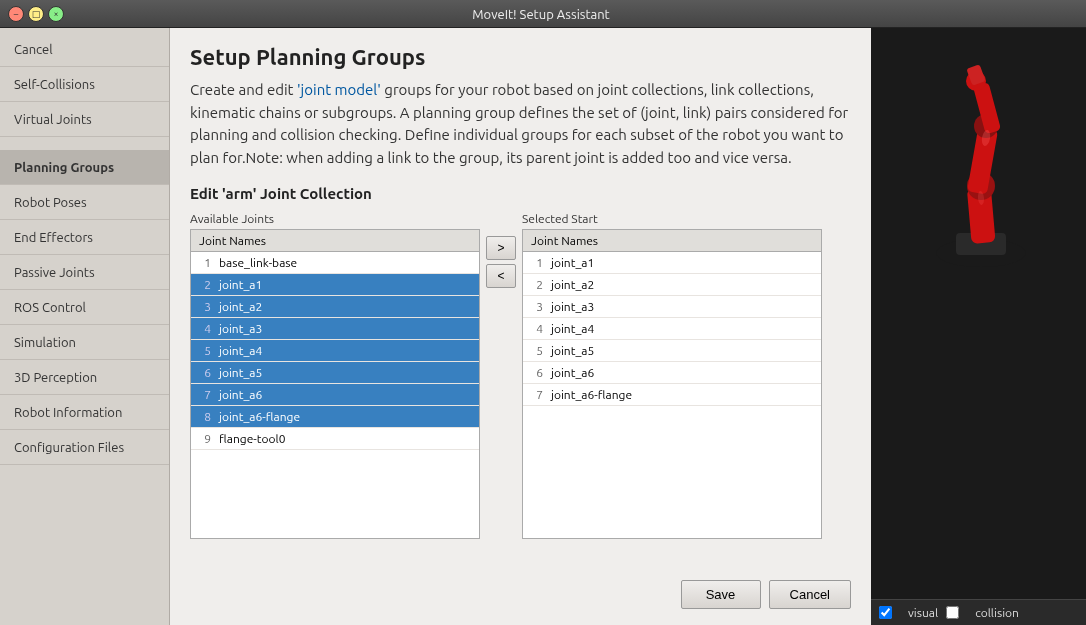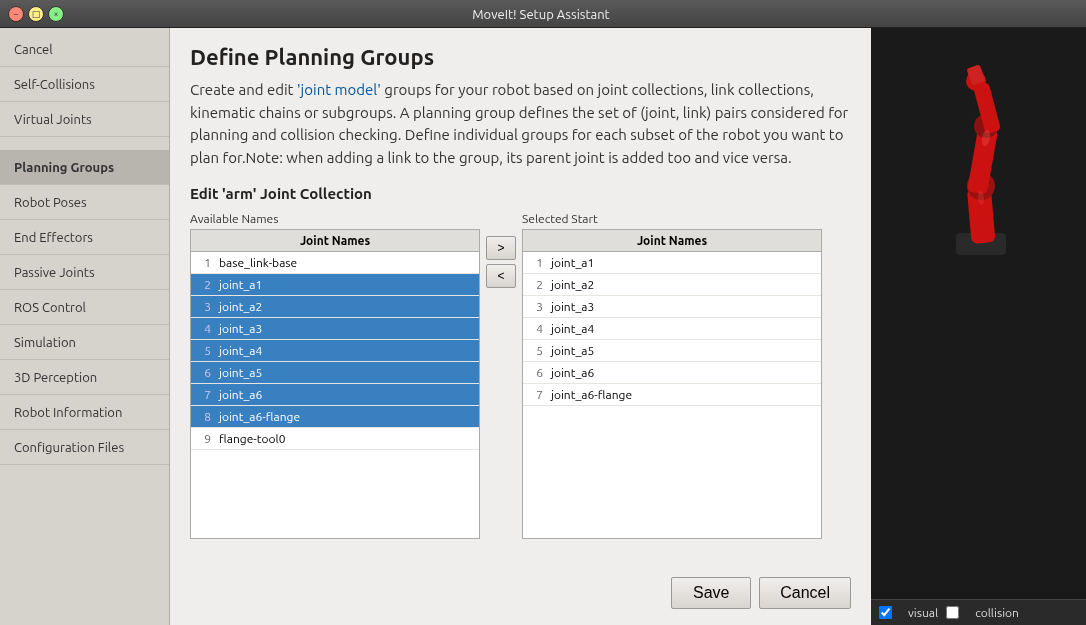--- a/index.html
+++ b/index.html
@@ -138,23 +138,22 @@
       width: 290px;
       height: 310px;
       display: flex;
       flex-direction: column;
     }
 
     .joint-table-header {
       background: #e0deda;
       border-bottom: 1px solid #aaa;
       padding: 4px 8px;
-      font-weight: bold;
+      font-weight: normal;
       font-size: 12px;
-      text-align: center;
     }
 
     .joint-table-scroll {
       overflow-y: auto;
       flex: 1;
     }
 
     .joint-row {
       display: flex;
       align-items: center;
@@ -217,21 +216,21 @@
       justify-content: flex-end;
       gap: 8px;
       padding: 10px 0 0 0;
     }
 
     .action-btn {
       background: linear-gradient(to bottom, #f0eeec, #d8d4d0);
       border: 1px solid #999;
       padding: 6px 20px;
       cursor: pointer;
-      font-size: 16px;
+      font-size: 13px;
       border-radius: 2px;
       min-width: 80px;
     }
 
     
     .viewport {
       width: 215px;
       background: #1a1a1a;
       position: relative;
       display: flex;
@@ -326,32 +325,32 @@
     </div>
     <div class="sidebar-item">
       <span>Robot Information</span>
     </div>
     <div class="sidebar-item">
       <span>Configuration Files</span>
     </div>
   </div>
 
   <div class="content">
-    <h1 class="page-title">Define Planning Groups</h1>
+    <h1 class="page-title">Setup Planning Groups</h1>
 
     <p class="description">
       Create and edit <span class="highlight">'joint model'</span> groups for your robot based on joint collections, link collections, kinematic chains or subgroups. A planning group defines the set of (joint, link) pairs considered for planning and collision checking. Define individual groups for each subset of the robot you want to plan for.Note: when adding a link to the group, its parent joint is added too and vice versa.
     </p>
 
     <div class="section-title">Edit 'arm' Joint Collection</div>
 
     <div class="joint-editor">
 
       <div class="joint-panel">
-        <div class="panel-label">Available Names</div>
+        <div class="panel-label">Available Joints</div>
         <div class="joint-table-wrapper">
           <div class="joint-table-header">Joint Names</div>
           <div class="joint-table-scroll">
             <div class="joint-row">
               <span class="joint-num">1</span>
               <span class="joint-name">base_link-base</span>
             </div>
             <div class="joint-row selected">
               <span class="joint-num">2</span>
               <span class="joint-name">joint_a1</span>

